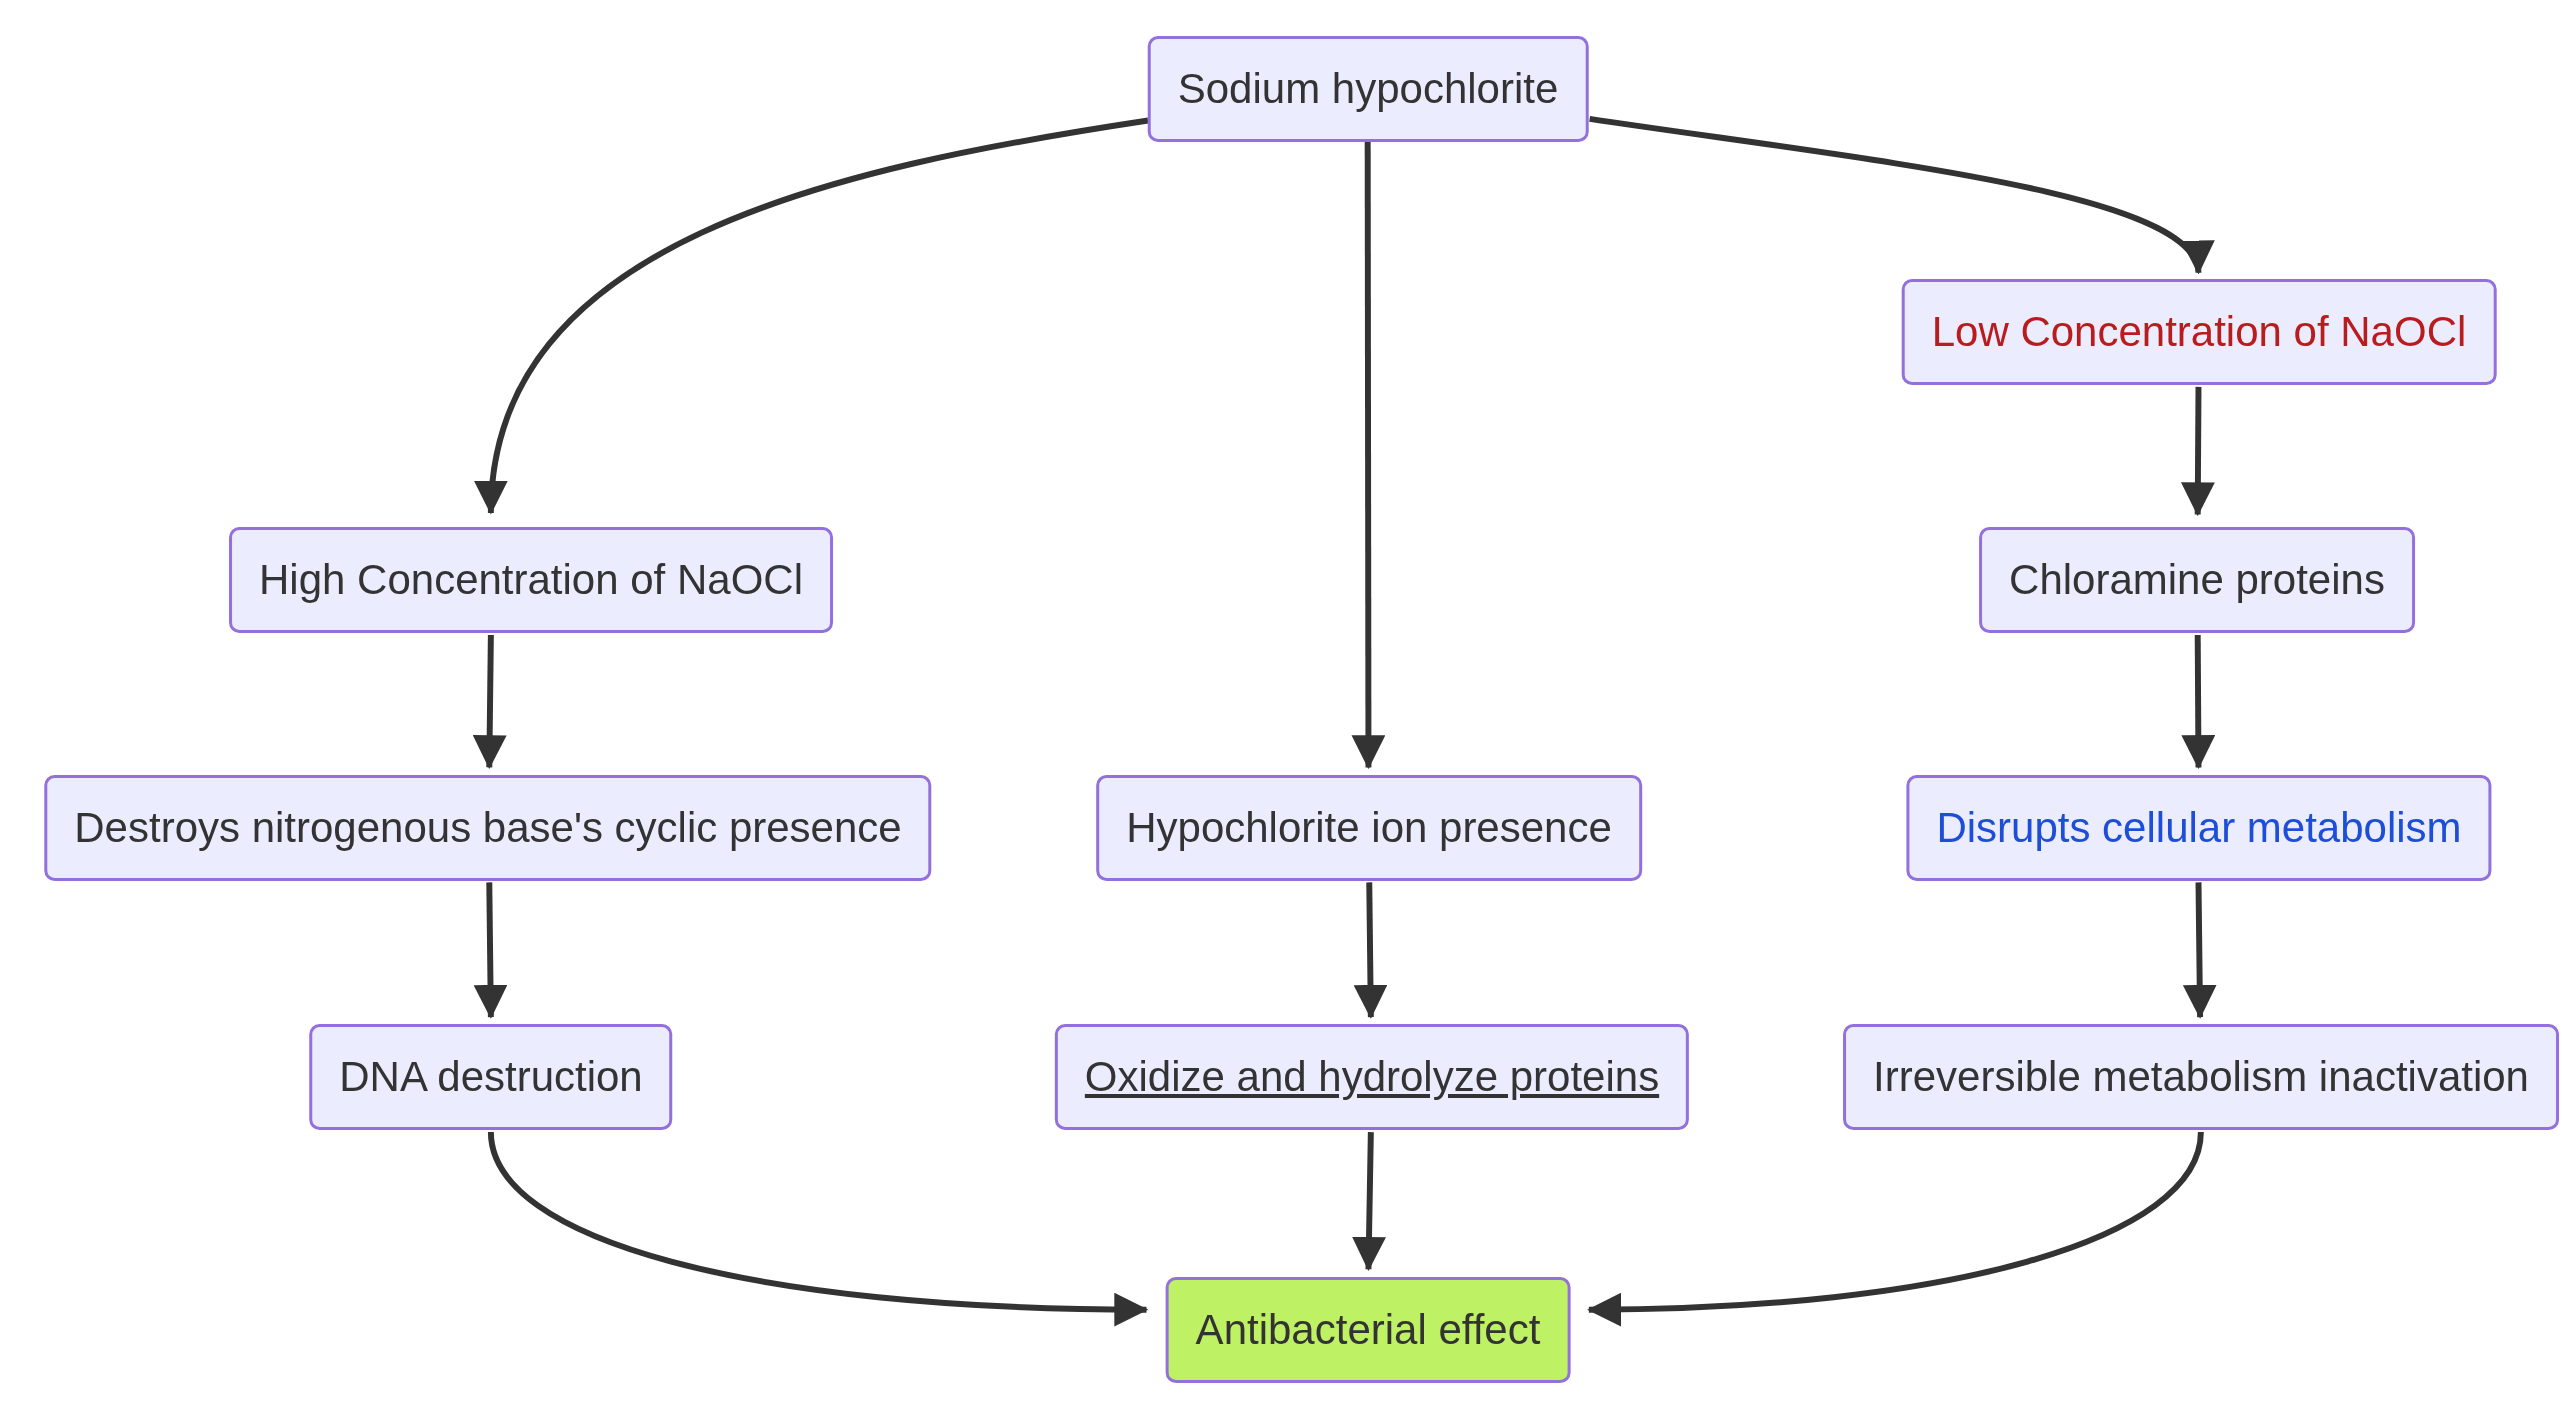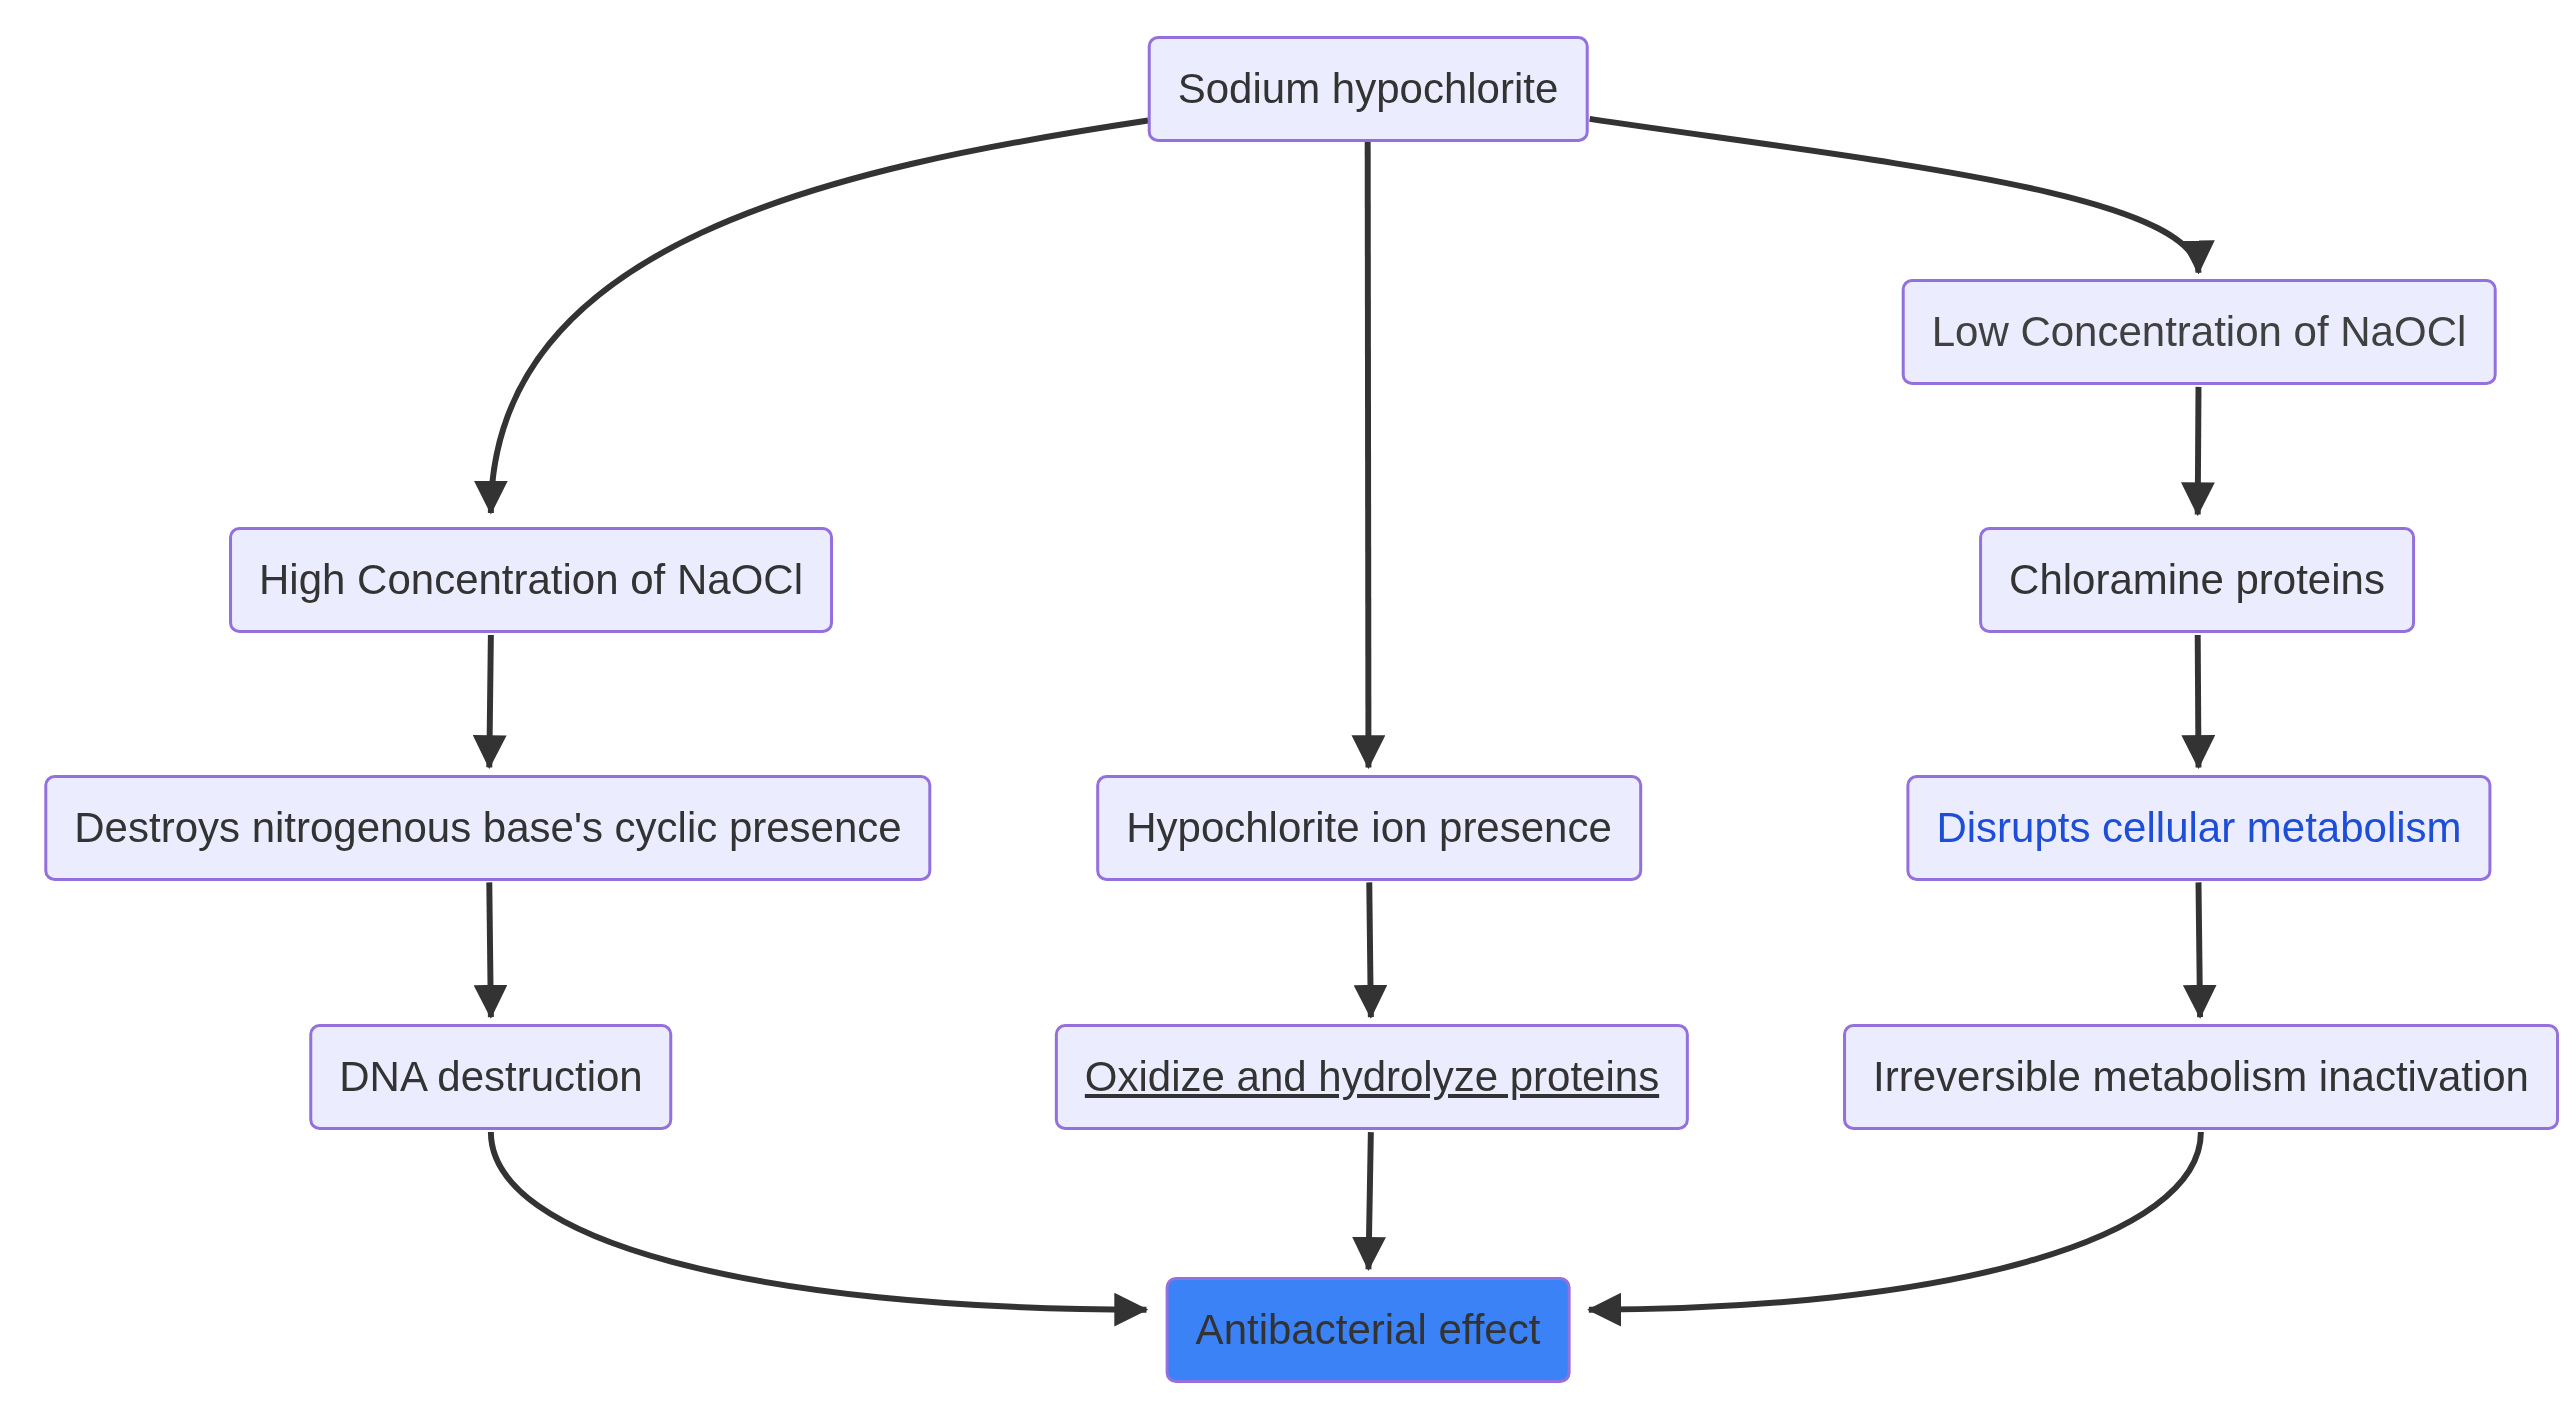--- a/index.html
+++ b/index.html
@@ -58,25 +58,25 @@
         <path d="M 1727 1113 L 1729 1283" fill="none" stroke="#333333" stroke-width="7.5" marker-end="url(#arrowhead)"></path>
         <path d="M 1729 1428 L 1726 1601" fill="none" stroke="#333333" stroke-width="7.5" marker-end="url(#arrowhead)"></path>
         <path d="M 2773 488 L 2772 649" fill="none" stroke="#333333" stroke-width="7.5" marker-end="url(#arrowhead)"></path>
         <path d="M 2772 801 L 2773 968" fill="none" stroke="#333333" stroke-width="7.5" marker-end="url(#arrowhead)"></path>
         <path d="M 2773 1113 L 2775 1283" fill="none" stroke="#333333" stroke-width="7.5" marker-end="url(#arrowhead)"></path>
         <path d="M 2776 1428 C 2776 1565, 2450 1652, 2004 1652" fill="none" stroke="#333333" stroke-width="7.5" marker-end="url(#arrowhead)"></path>
       </g>
   </svg>
   <div id="node-layer">
       <div class="node" style="left: 1368px; top: 36px; background: rgb(236, 236, 255); border: 3.2px solid rgb(147, 112, 219); color: rgb(51, 51, 51);">Sodium hypochlorite</div>
-      <div class="node" style="left: 2199px; top: 279px; background: rgb(236, 236, 255); border: 3.2px solid rgb(147, 112, 219); color: #404040;">Low Concentration of NaOCl</div>
+      <div class="node" style="left: 2199px; top: 279px; background: rgb(236, 236, 255); border: 3.2px solid rgb(147, 112, 219); color: #b91c1c;">Low Concentration of NaOCl</div>
       <div class="node" style="left: 491px; top: 527px; background: rgb(236, 236, 255); border: 3.2px solid rgb(147, 112, 219); color: rgb(51, 51, 51); margin-left: 40px;">High Concentration of NaOCl</div>
       <div class="node" style="left: 2197px; top: 527px; background: rgb(236, 236, 255); border: 3.2px solid rgb(147, 112, 219); color: rgb(51, 51, 51);">Chloramine proteins</div>
       <div class="node" style="left: 488px; top: 775px; background: rgb(236, 236, 255); border: 3.2px solid rgb(147, 112, 219); color: rgb(51, 51, 51);">Destroys nitrogenous base's cyclic presence</div>
       <div class="node" style="left: 1369px; top: 775px; background: rgb(236, 236, 255); border: 3.2px solid rgb(147, 112, 219); color: rgb(51, 51, 51);">Hypochlorite ion presence</div>
       <div class="node" style="left: 2199px; top: 775px; background: rgb(236, 236, 255); border: 3.2px solid rgb(147, 112, 219); color: #1d4ed8;">Disrupts cellular metabolism</div>
       <div class="node" style="left: 491px; top: 1024px; background: rgb(236, 236, 255); border: 3.2px solid rgb(147, 112, 219); color: rgb(51, 51, 51);">DNA destruction</div>
       <div class="node" style="left: 1372px; top: 1024px; background: rgb(236, 236, 255); border: 3.2px solid rgb(147, 112, 219); color: rgb(51, 51, 51); text-decoration: underline;">Oxidize and hydrolyze proteins</div>
       <div class="node" style="left: 2201px; top: 1024px; background: rgb(236, 236, 255); border: 3.2px solid rgb(147, 112, 219); color: rgb(51, 51, 51);">Irreversible metabolism inactivation</div>
-      <div class="node" style="left: 1368px; top: 1277px; background: #3b82f6; border: 3.2px solid rgb(147, 112, 219); color: rgb(51, 51, 51);">Antibacterial effect</div>
+      <div class="node" style="left: 1368px; top: 1277px; background: #bef264; border: 3.2px solid rgb(147, 112, 219); color: rgb(51, 51, 51);">Antibacterial effect</div>
     </div>
 </div>
 
 
 </body></html>

